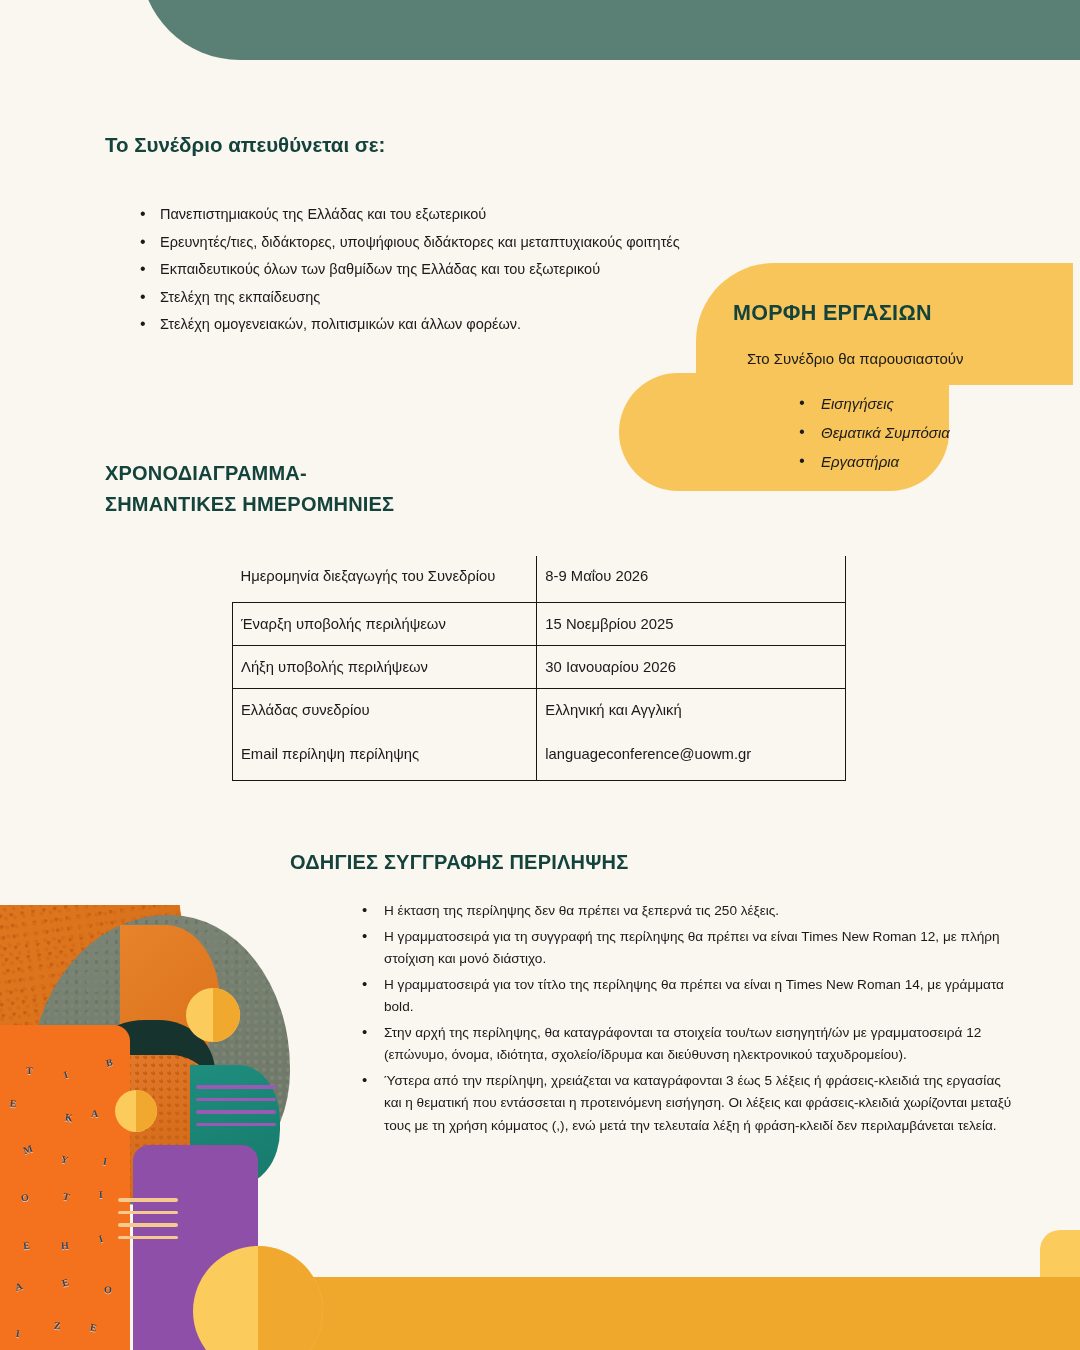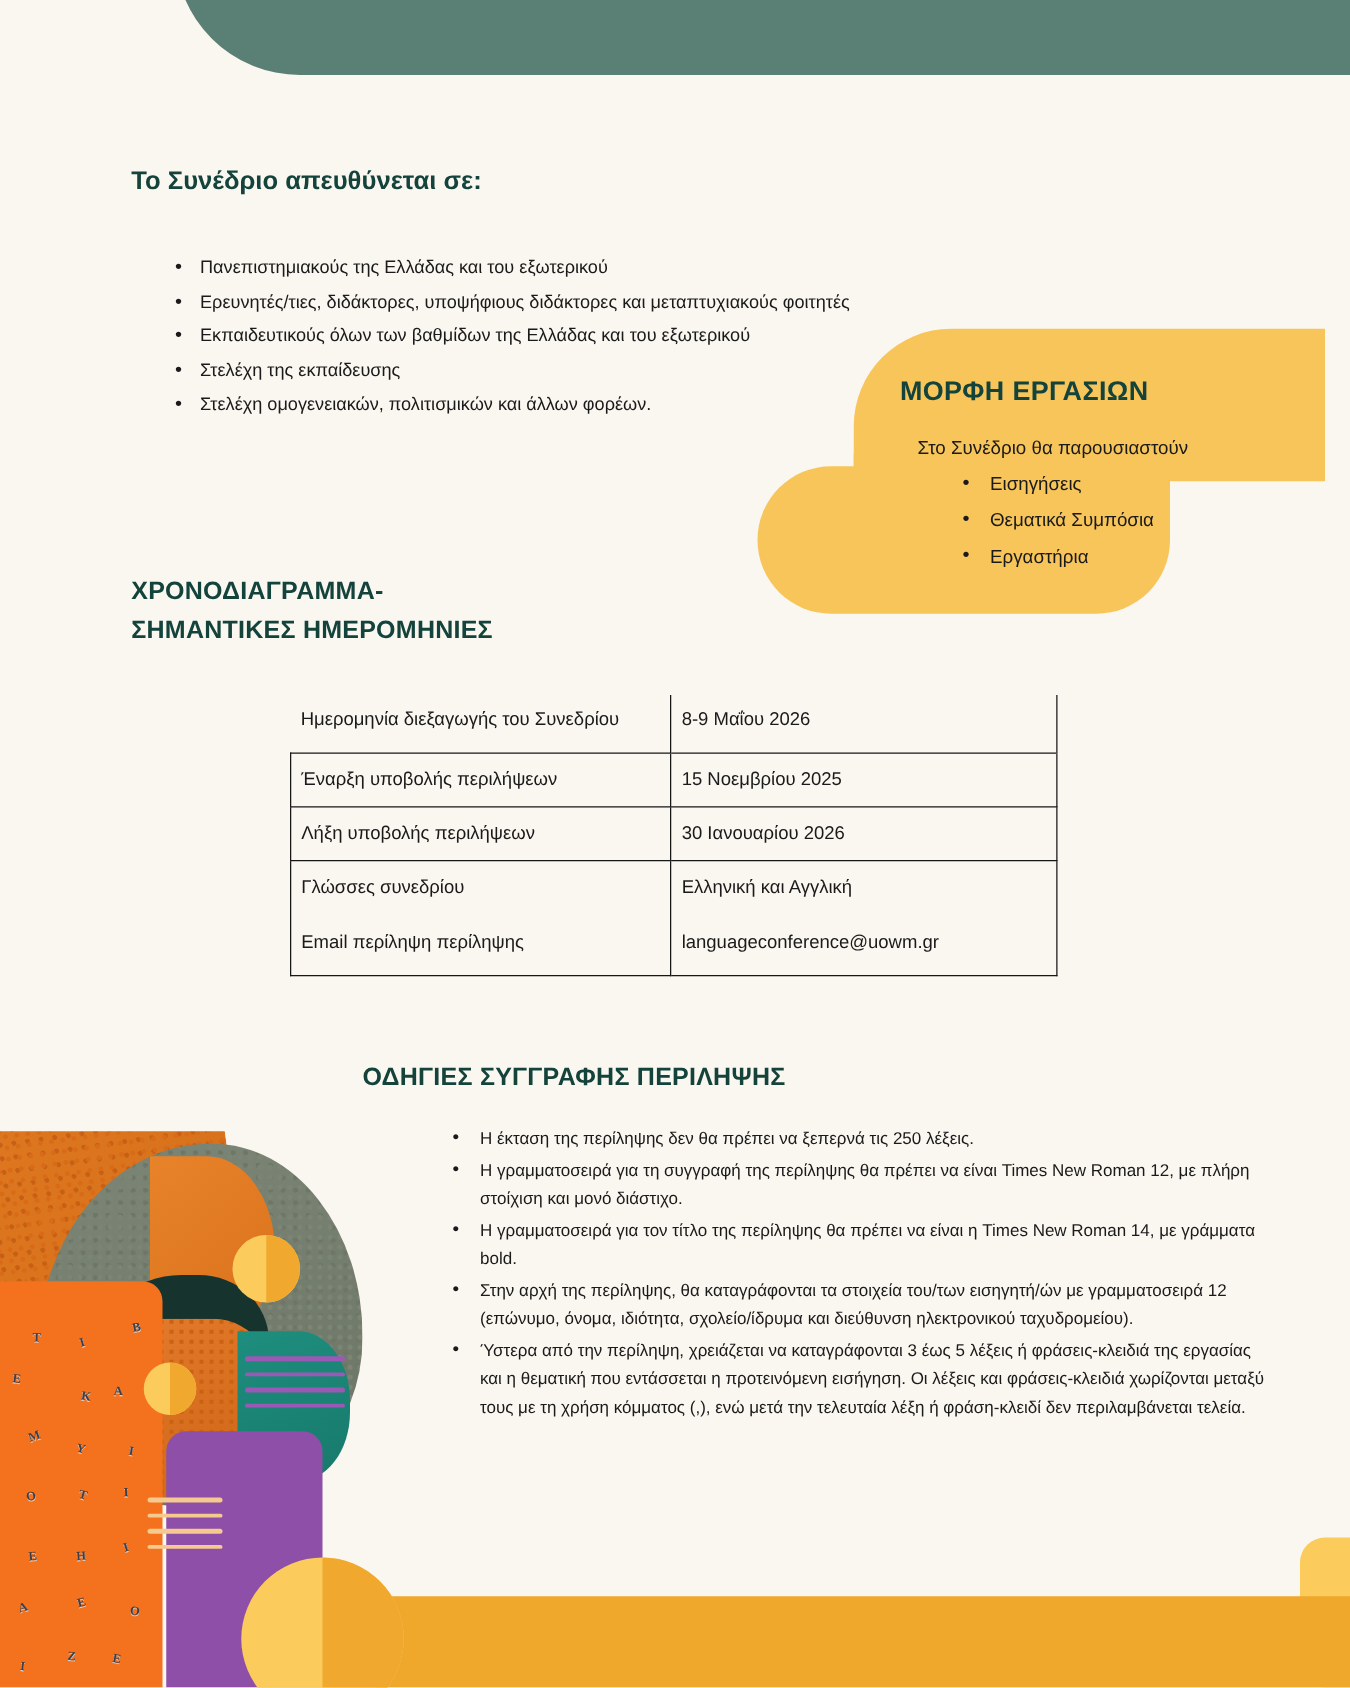--- a/index.html
+++ b/index.html
@@ -10,43 +10,44 @@
     -webkit-font-smoothing:antialiased;
   }
 
   
   .top-green{
     position:absolute;left:140px;top:-40px;width:940px;height:100px;
     background:#5A7F74;border-bottom-left-radius:120px;
   }
 
   
-  .callout{position:absolute;left:606px;top:263px;width:454px;height:228px;}
+  .callout{position:absolute;left:619px;top:263px;width:454px;height:228px;}
   .callout .blob-top{
     position:absolute;left:77px;top:0;width:377px;height:122px;
     background:#F7C55A;border-top-left-radius:78px;
   }
   .callout .blob-bot{
     position:absolute;left:0;top:110px;width:330px;height:118px;
     background:#F7C55A;border-radius:78px 0 78px 78px;
   }
   .callout .blob-fill{
     position:absolute;left:77px;top:100px;width:253px;height:30px;background:#F7C55A;
   }
   .callout-content{position:absolute;left:0;top:0;width:454px;height:228px;}
   .callout-title{
     position:absolute;left:114px;top:38px;
     font-size:21.5px;font-weight:bold;color:#14433C;letter-spacing:.3px;
   }
   .callout-sub{
     position:absolute;left:128px;top:87px;font-size:15px;color:#1A1A1A;
   }
   .callout-list{
-    position:absolute;left:140px;top:110px;margin:0;padding:0 0 0 24px;
+    position:absolute;left:140px;top:110px;margin:16px;padding:0 0 0 24px;
     list-style:none;
+    font-style:italic;
   }
   .callout-list li{
     font-size:15px;color:#1A1A1A;line-height:29px;position:relative;padding-left:22px;
   }
   .callout-list li::before{
     content:"•";position:absolute;left:0;top:-1px;font-size:16px;color:#1A1A1A;
   }
 
   
   .h-audience{
@@ -227,21 +228,21 @@
     <tr class="r1-rule">
       <td class="col-a">Έναρξη υποβολής περιλήψεων</td>
       <td class="col-b">15 Νοεμβρίου 2025</td>
     </tr>
     <tr>
       <td class="col-a">Λήξη υποβολής περιλήψεων</td>
       <td class="col-b">30 Ιανουαρίου 2026</td>
     </tr>
     <tr class="tall">
       <td class="col-a">
-        <span>Γλώσσες συνεδρίου</span>
+        <span>Ελλάδας συνεδρίου</span>
         <span class="line2">Email περίληψη περίληψης</span>
       </td>
       <td class="col-b">
         <span>Ελληνική και Αγγλική</span>
         <span class="line2">languageconference@uowm.gr</span>
       </td>
     </tr>
   </tbody>
 </table>
 

